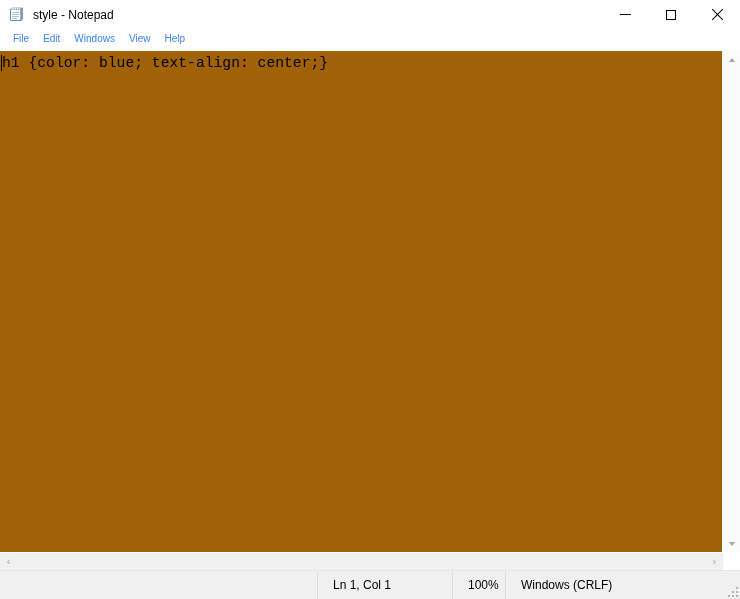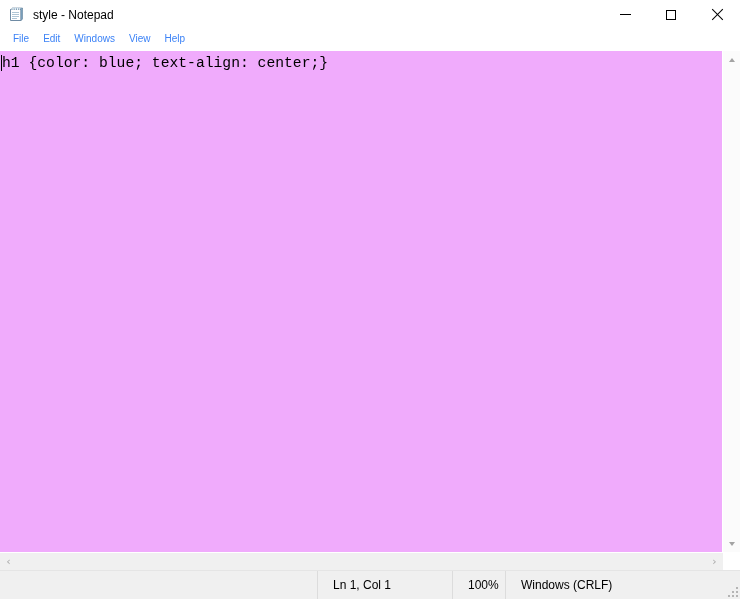--- a/index.html
+++ b/index.html
@@ -127,21 +127,21 @@
   .editor-wrap {
     flex: 1 1 auto;
     position: relative;
     display: flex;
     min-height: 0;
     border-top: 1px solid #ffffff;
   }
   .editor {
     flex: 1 1 auto;
     position: relative;
-    background: #f0abfc;
+    background: #a16207;
     overflow: hidden;
     padding-left: 44px;
   }
   .caret {
     position: absolute;
     left: 1px;
     top: 4px;
     width: 1px;
     height: 16px;
     background: #000000;

